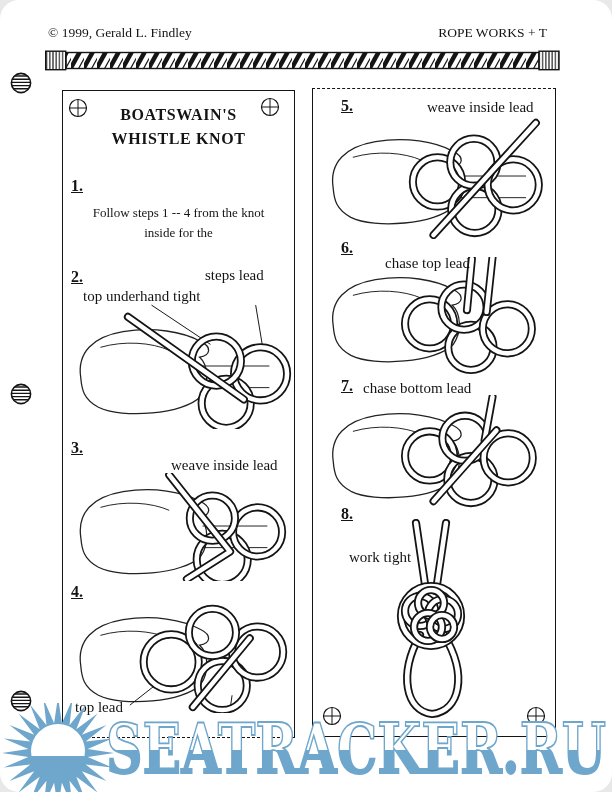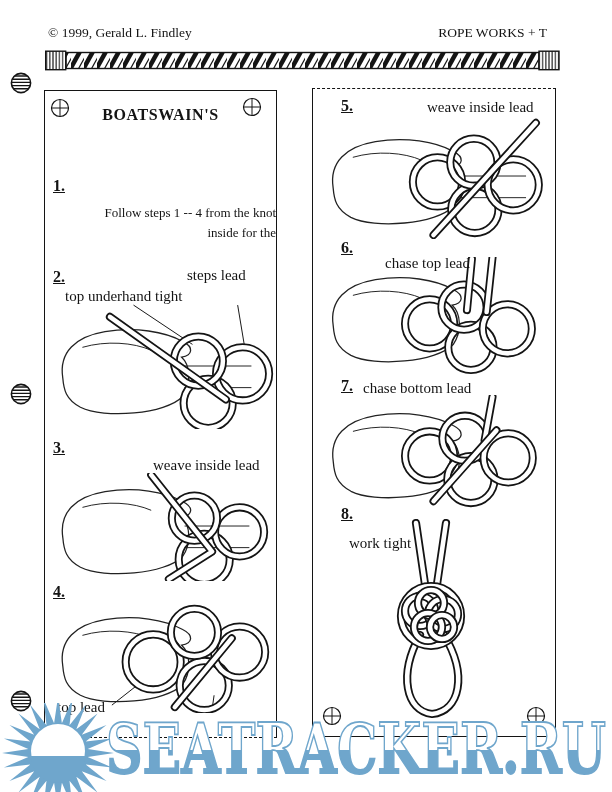--- a/index.html
+++ b/index.html
@@ -1,29 +1,29 @@
 <!DOCTYPE html>
 <html><head>
 <meta charset="utf-8">
 <style>
   html,body{margin:0;padding:0;background:#e8e8e8;}
   .page{
     position:relative;width:612px;height:792px;margin:0 auto;background:#ffffff;
-    font-family:"Liberation Serif","DejaVu Serif",serif;color:#141414;overflow:hidden;
+    font-family:"Liberation Serif","DejaVu Serif",serif;color:#141414;overflow:hidden;border-radius:19px;
   }
   .abs{position:absolute;}
   .hdr{position:absolute;top:25px;font-size:13.5px;white-space:nowrap;}
   .card{position:absolute;background:#fff;border:1.6px solid #141414;box-sizing:border-box;}
-  .left-card{left:44px;top:90px;width:233px;height:648px;border-bottom-style:dashed;}
+  .left-card{left:62px;top:90px;width:233px;height:648px;border-bottom-style:dashed;}
   .right-card{left:312px;top:88px;width:244px;height:649px;border-top-style:dashed;}
   .card-title{position:absolute;top:12px;left:0;width:100%;text-align:center;
     font-weight:bold;font-size:16px;letter-spacing:.6px;line-height:1.5;}
   .step-num{position:absolute;font-weight:bold;font-size:16px;text-decoration:underline;white-space:nowrap;}
   .fig-label{position:absolute;font-size:15px;white-space:nowrap;z-index:3;}
-  .step1-text{position:absolute;top:112px;left:0;width:100%;text-align:right;font-size:13px;line-height:1.55;}
+  .step1-text{position:absolute;top:112px;left:0;width:100%;text-align:center;font-size:13px;line-height:1.55;}
   .fig{position:absolute;z-index:2;}
   .regmark{position:absolute;width:22px;height:22px;z-index:3;}
   .bhole{position:absolute;left:10px;width:22px;height:22px;}
   .rope{fill:none;stroke:#fff;stroke-width:4.6;stroke-linecap:round;stroke-linejoin:round;}
   .rope-outer{fill:none;stroke:#141414;stroke-width:8.2;stroke-linecap:round;stroke-linejoin:round;}
   .hand{fill:#fff;stroke:#222;stroke-width:1.3;}
   .crease{fill:none;stroke:#222;stroke-width:1;}
   .lead-line{fill:none;stroke:#141414;stroke-width:1;}
   .watermark{position:absolute;left:0;top:703px;width:612px;height:89px;z-index:30;pointer-events:none;}
   .wm-text{font-family:"DejaVu Serif","Liberation Serif",serif;font-weight:bold;font-size:70px;
@@ -87,20 +87,21 @@
   <div class="card left-card">
     <svg class="regmark" style="left:4px;top:6px">
         <use href="#regmark"></use>
       </svg>
     <svg class="regmark" style="left:196px;top:5px">
         <use href="#regmark"></use>
       </svg>
 
     <div class="card-title">
       <div>BOATSWAIN'S</div>
+      <div>WHISTLE KNOT</div>
     </div>
 
     <div class="step-num" style="left:8px;top:86px">1.</div>
     <div class="step1-text">
       <div>Follow steps 1 -- 4 from the knot</div>
       <div>inside for the</div>
     </div>
 
     <div class="step-num" style="left:8px;top:177px">2.</div>
     <div class="fig-label" style="left:142px;top:176px">steps lead</div>
@@ -218,21 +219,21 @@
         <circle class="rope-outer" cx="192" cy="70" r="25"></circle>
           <circle class="rope" cx="192" cy="70" r="25"></circle>
         <path class="rope-outer" d="M176,8 L168,52"></path>
           <path class="rope" d="M176,8 L168,52"></path>
         <path class="rope-outer" d="M180,42 L116,114"></path>
           <path class="rope" d="M180,42 L116,114"></path>
       </g>
     </svg>
 
     <div class="step-num" style="left:28px;top:416px">8.</div>
-    <div class="fig-label" style="left:36px;top:446px">work tight</div>
+    <div class="fig-label" style="left:36px;top:460px">work tight</div>
     <svg class="fig" style="left:55px;top:430px" width="135" height="200" viewBox="0 0 135 200">
       <path class="rope-outer" d="M48,4 L58,72"></path>
         <path class="rope" d="M48,4 L58,72"></path>
       <path class="rope-outer" d="M78,4 L68,72"></path>
         <path class="rope" d="M78,4 L68,72"></path>
       <path class="rope-outer" d="M52,116 C30,156 38,192 64,195 C92,192 100,156 76,116"></path>
         <path class="rope" d="M52,116 C30,156 38,192 64,195 C92,192 100,156 76,116"></path>
       <circle class="rope-outer" cx="63" cy="97" r="30"></circle>
         <circle class="rope" cx="63" cy="97" r="30"></circle>
       <circle class="rope-outer" cx="52" cy="92" r="15"></circle>

